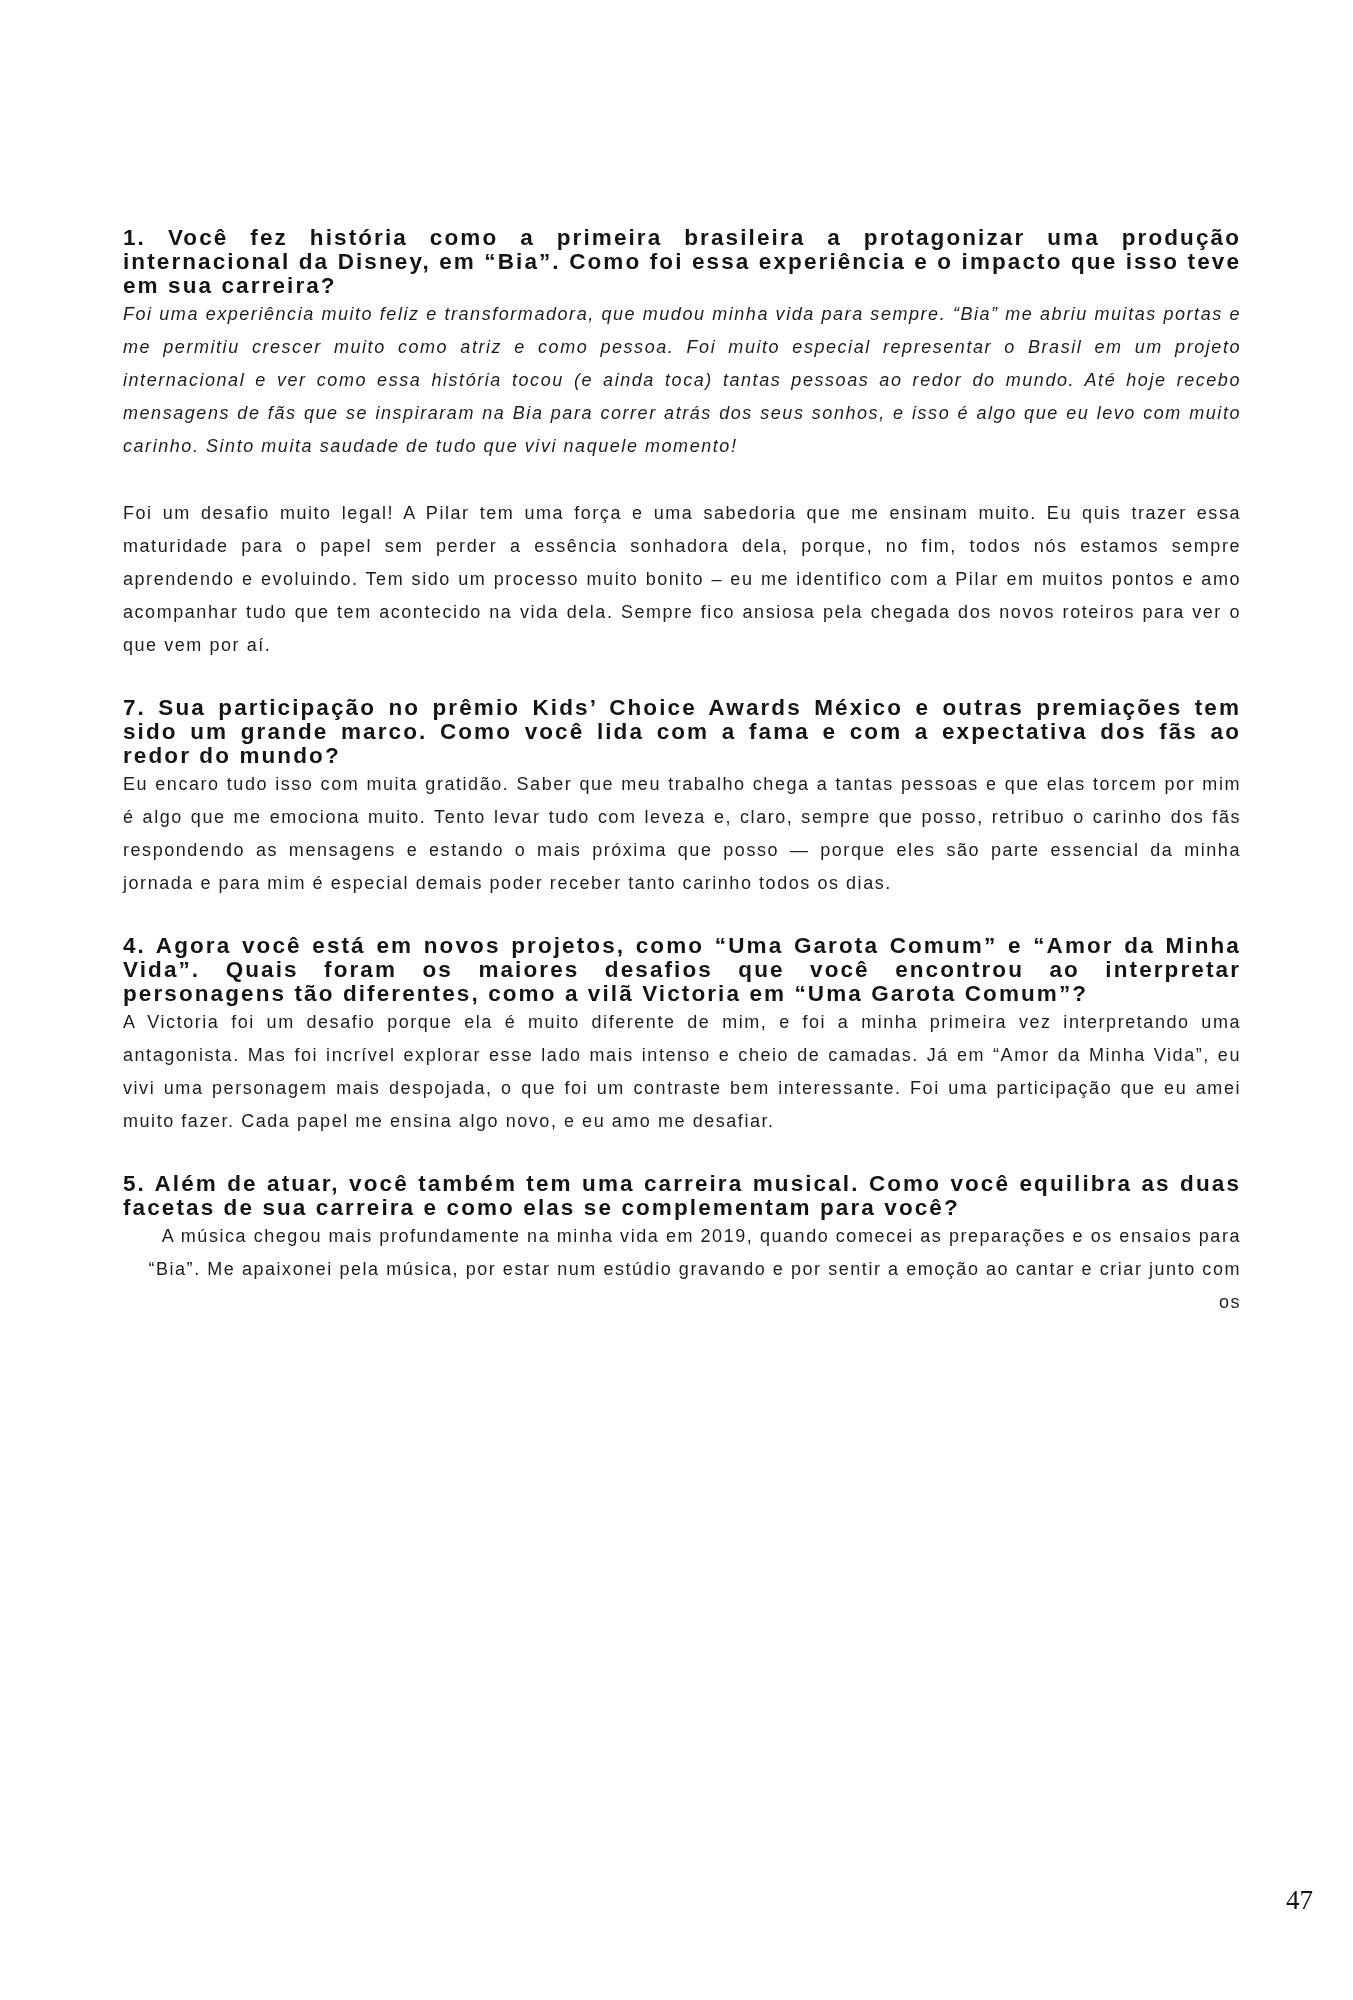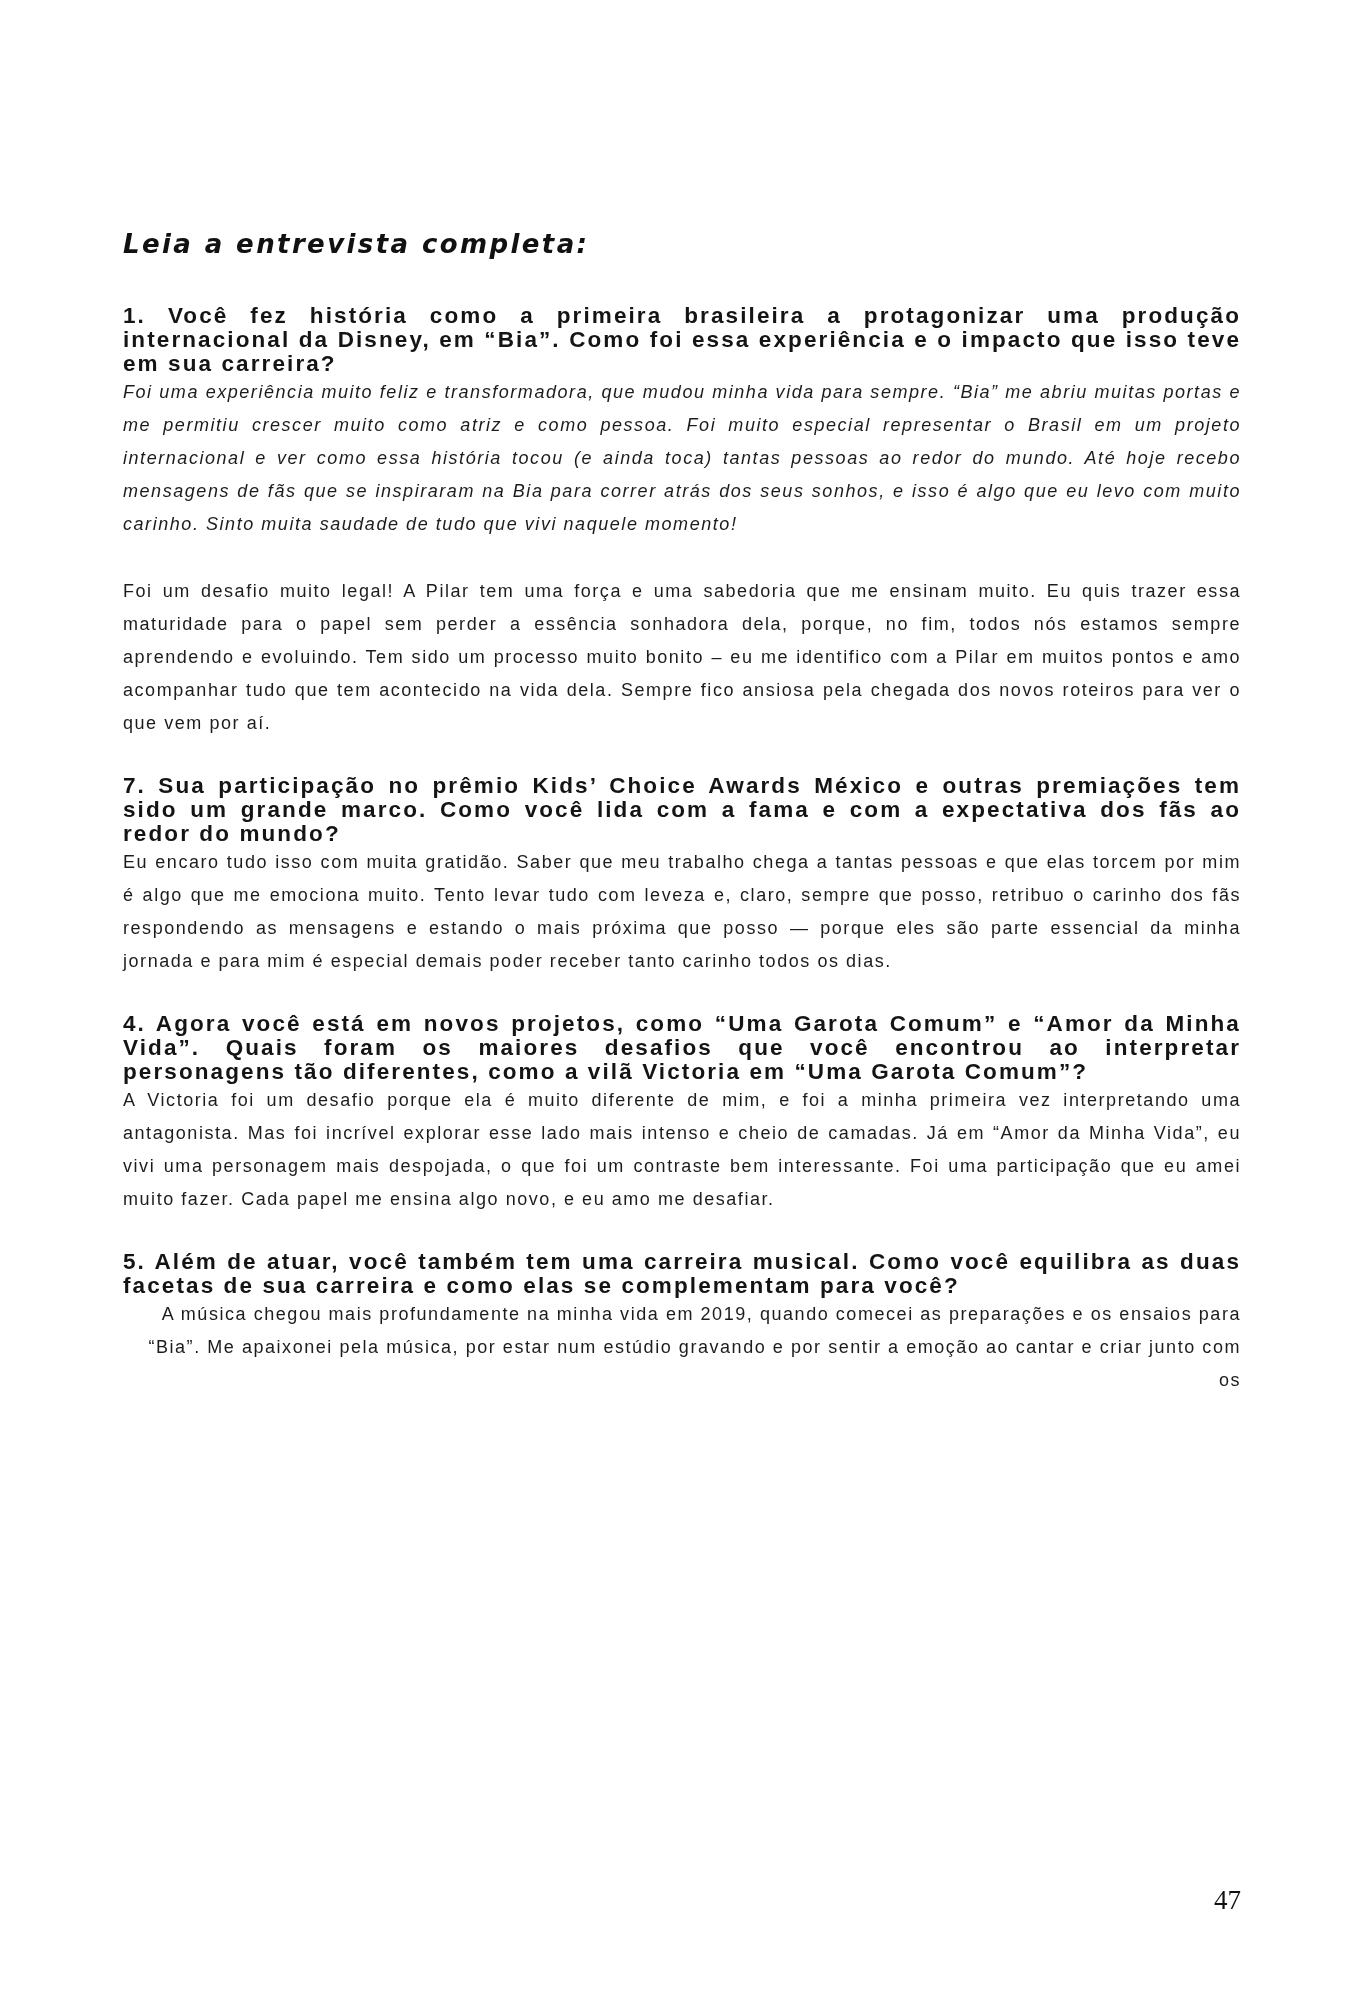--- a/index.html
+++ b/index.html
@@ -54,32 +54,31 @@
       color: #1c1c1c;
     }
     .answer.italic {
       font-style: italic;
     }
     .answer.last-open {
       text-align: right;
     }
     .page-number {
       position: absolute;
-      left: 1214px;
+      left: 1286px;
       top: 1885px;
       font-family: "Liberation Serif", serif;
       font-size: 27px;
       color: #111;
     }
   </style>
 </head>
 <body>
 
 <div class="page">
-  <h2 class="intro">Leia a entrevista completa:</h2>
 
   <div class="qa">
     <p class="question">1. Você fez história como a primeira brasileira a protagonizar uma produção internacional da Disney, em “Bia”. Como foi essa experiência e o impacto que isso teve em sua carreira?</p>
     <p class="answer italic">Foi uma experiência muito feliz e transformadora, que mudou minha vida para sempre. “Bia” me abriu muitas portas e me permitiu crescer muito como atriz e como pessoa. Foi muito especial representar o Brasil em um projeto internacional e ver como essa história tocou (e ainda toca) tantas pessoas ao redor do mundo. Até hoje recebo mensagens de fãs que se inspiraram na Bia para correr atrás dos seus sonhos, e isso é algo que eu levo com muito carinho. Sinto muita saudade de tudo que vivi naquele momento!</p>
   </div>
 
   <div class="qa">
     <p class="answer">Foi um desafio muito legal! A Pilar tem uma força e uma sabedoria que me ensinam muito. Eu quis trazer essa maturidade para o papel sem perder a essência sonhadora dela, porque, no fim, todos nós estamos sempre aprendendo e evoluindo. Tem sido um processo muito bonito – eu me identifico com a Pilar em muitos pontos e amo acompanhar tudo que tem acontecido na vida dela. Sempre fico ansiosa pela chegada dos novos roteiros para ver o que vem por aí.</p>
   </div>
 

